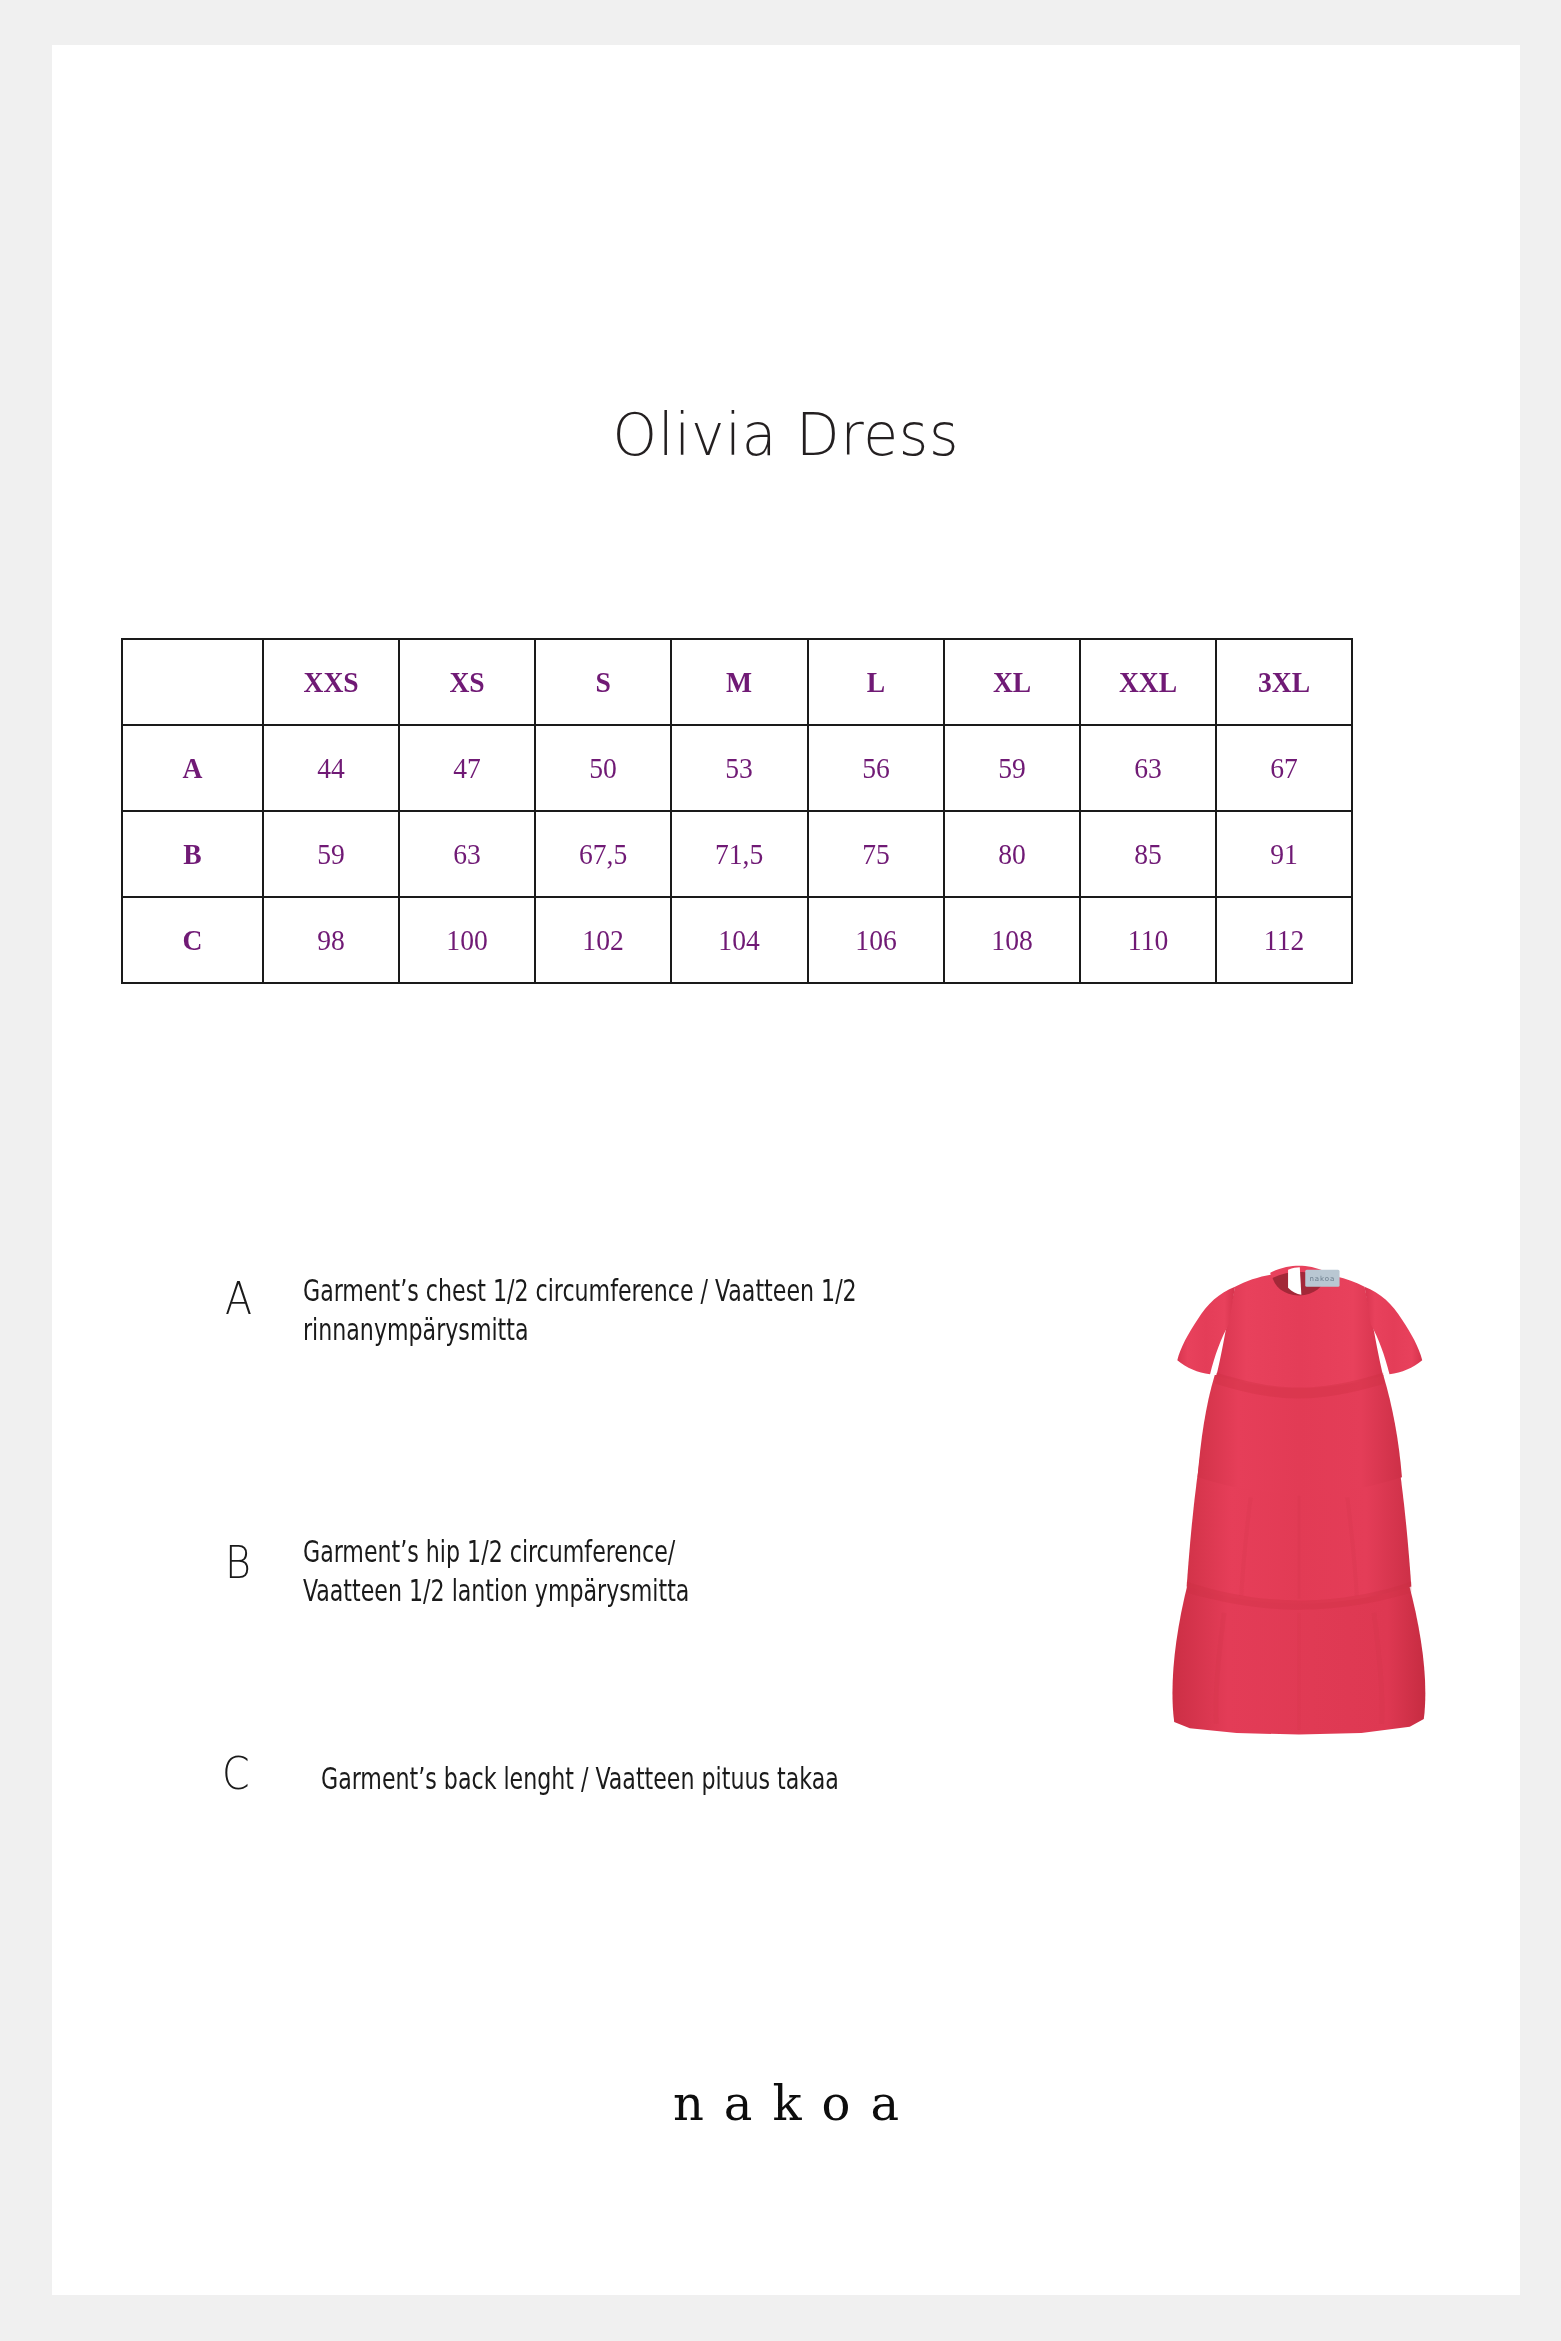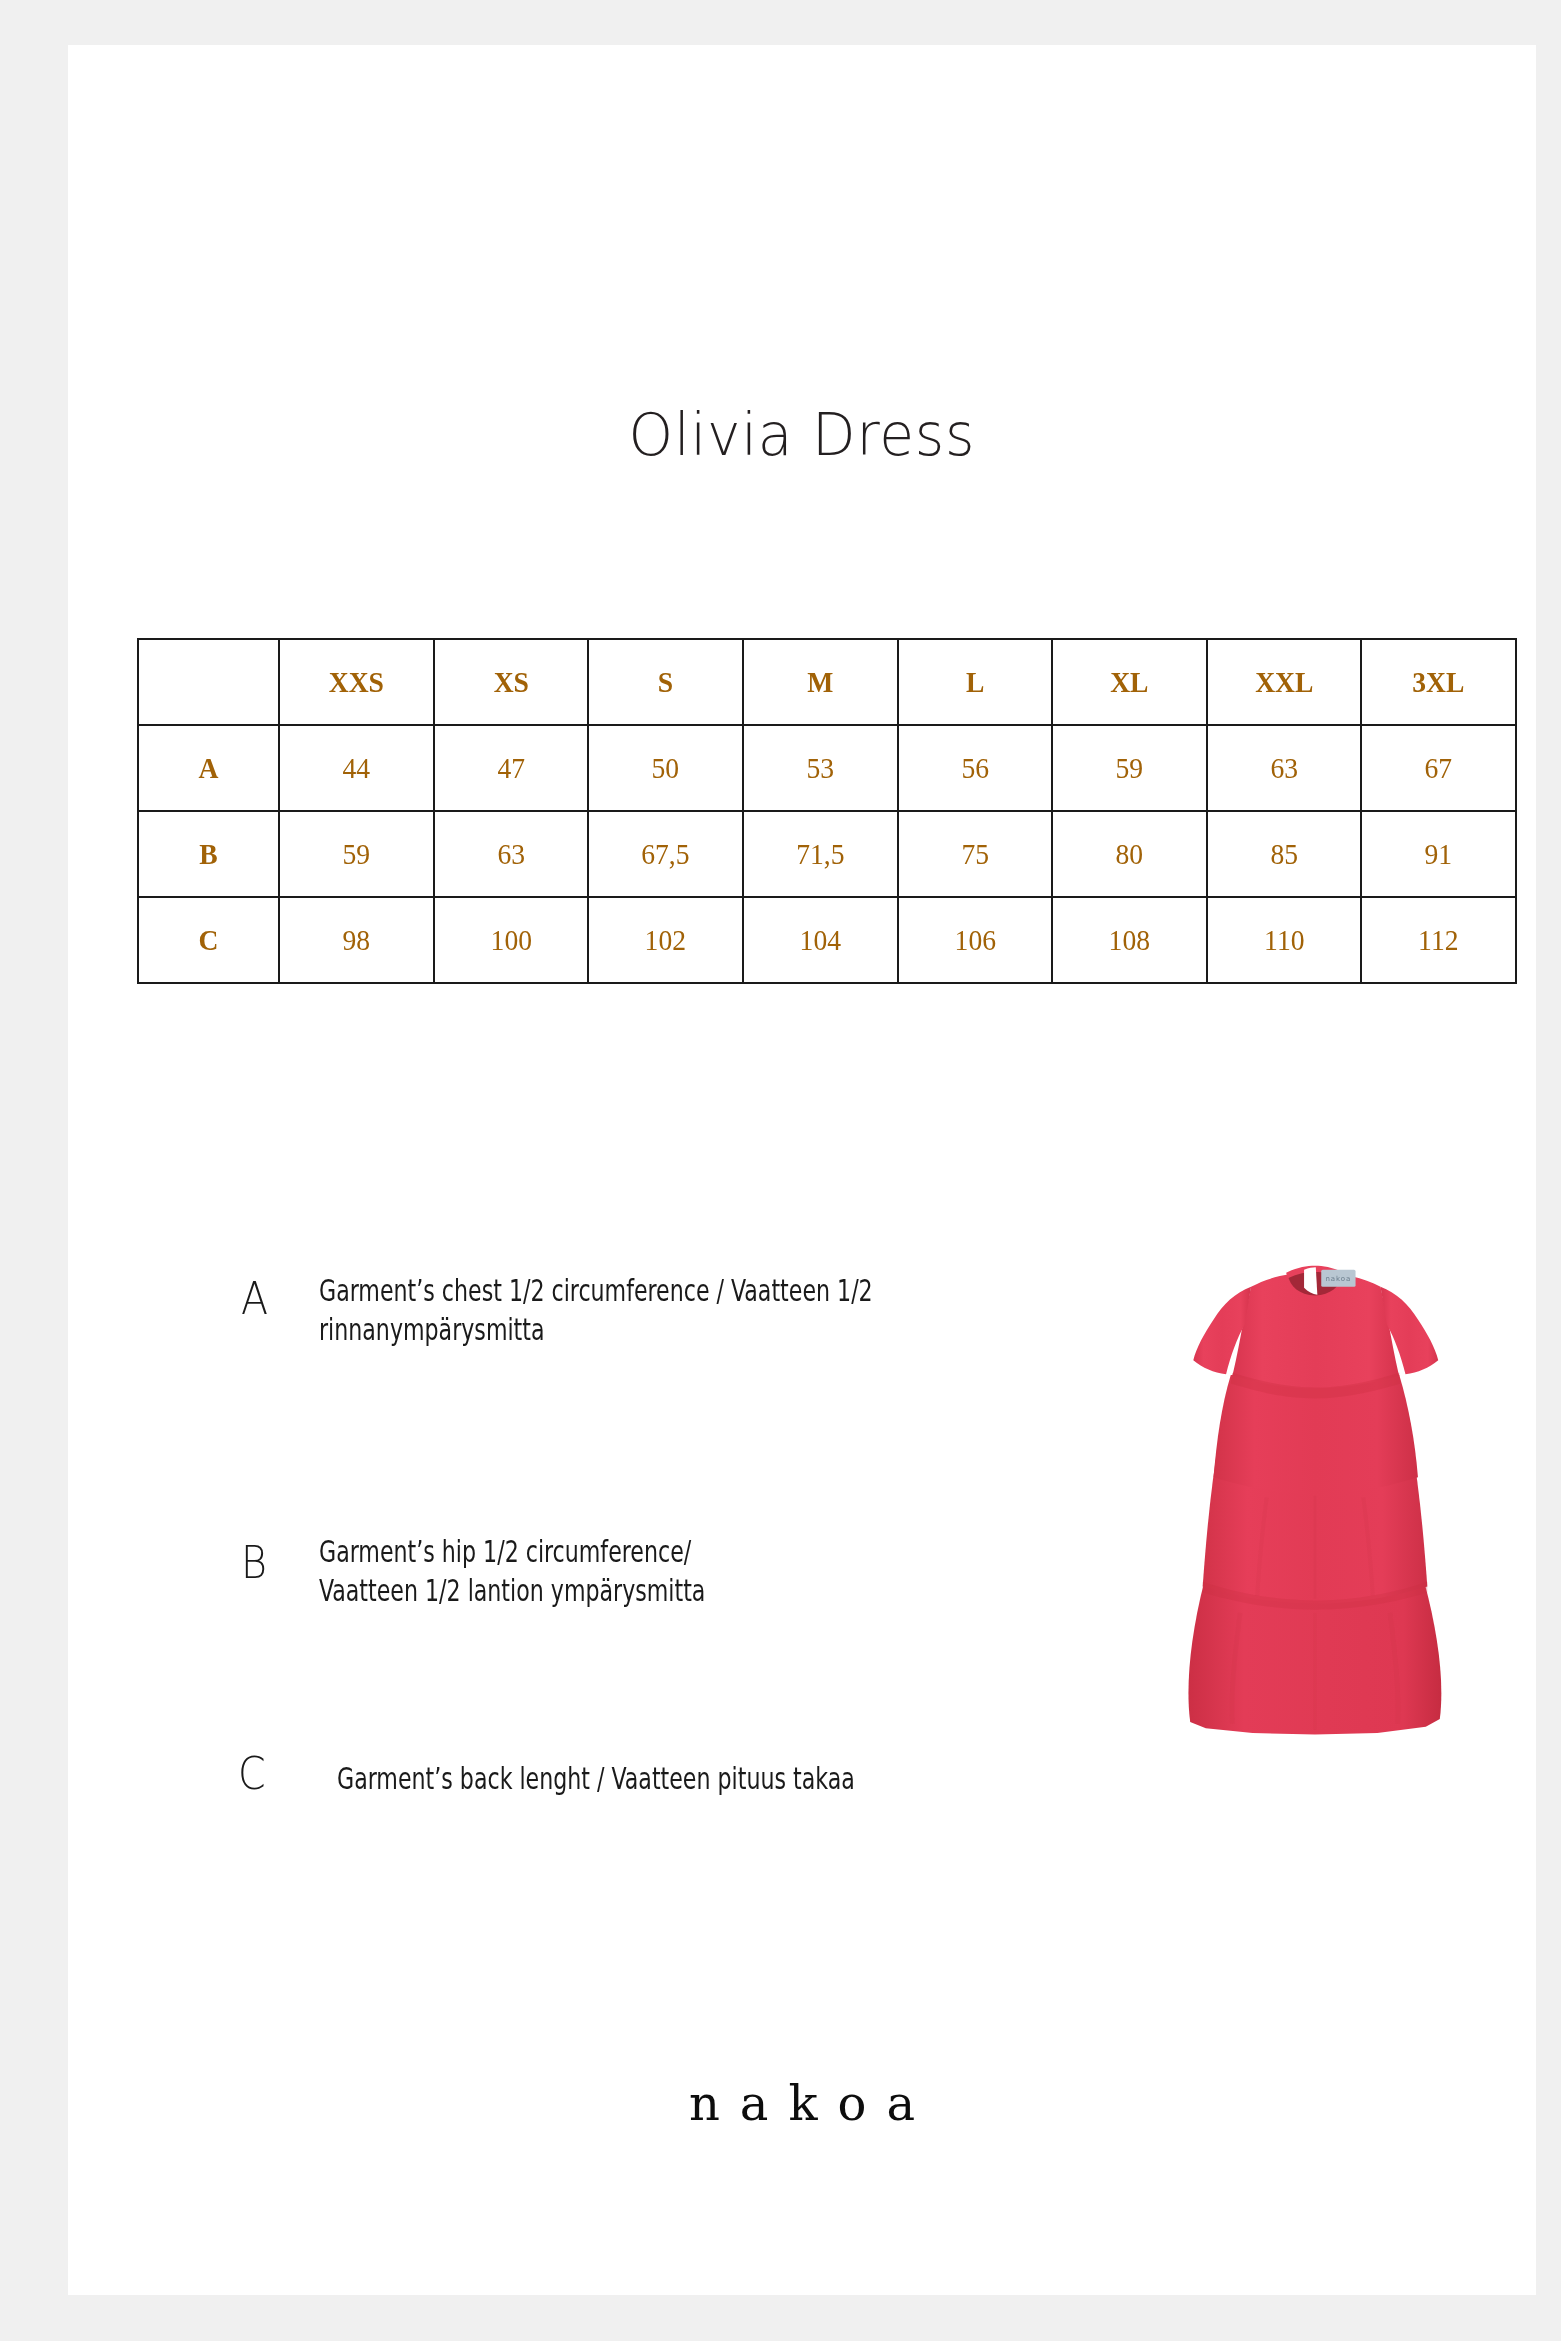--- a/index.html
+++ b/index.html
@@ -9,21 +9,21 @@
   body {
     width: 1561px;
     height: 2342px;
     background: #f0f0f0;
     font-family: "Liberation Sans", sans-serif;
     overflow: hidden;
   }
 
   #page {
     position: absolute;
-    left: 68px;
+    left: 52px;
     top: 45px;
     width: 1468px;
     height: 2250px;
     background: #ffffff;
   }
 
   
   #title {
     position: absolute;
     left: 0;
@@ -40,24 +40,24 @@
 
   
   #size-table-wrap {
     position: absolute;
     left: 69px;
     top: 593px;
     width: 1302px;
   }
   table.size-table {
     border-collapse: collapse;
-    width: 1380px;
+    width: 1232px;
     table-layout: fixed;
     font-family: "Liberation Serif", serif;
-    color: #a16207;
+    color: #701a75;
   }
   table.size-table td, table.size-table th {
     border: 2.3px solid #1a1a1a;
     height: 84px;
     text-align: center;
     vertical-align: middle;
     font-size: 30px;
     font-weight: normal;
     padding: 0;
     transform: scaleX(0.92);

